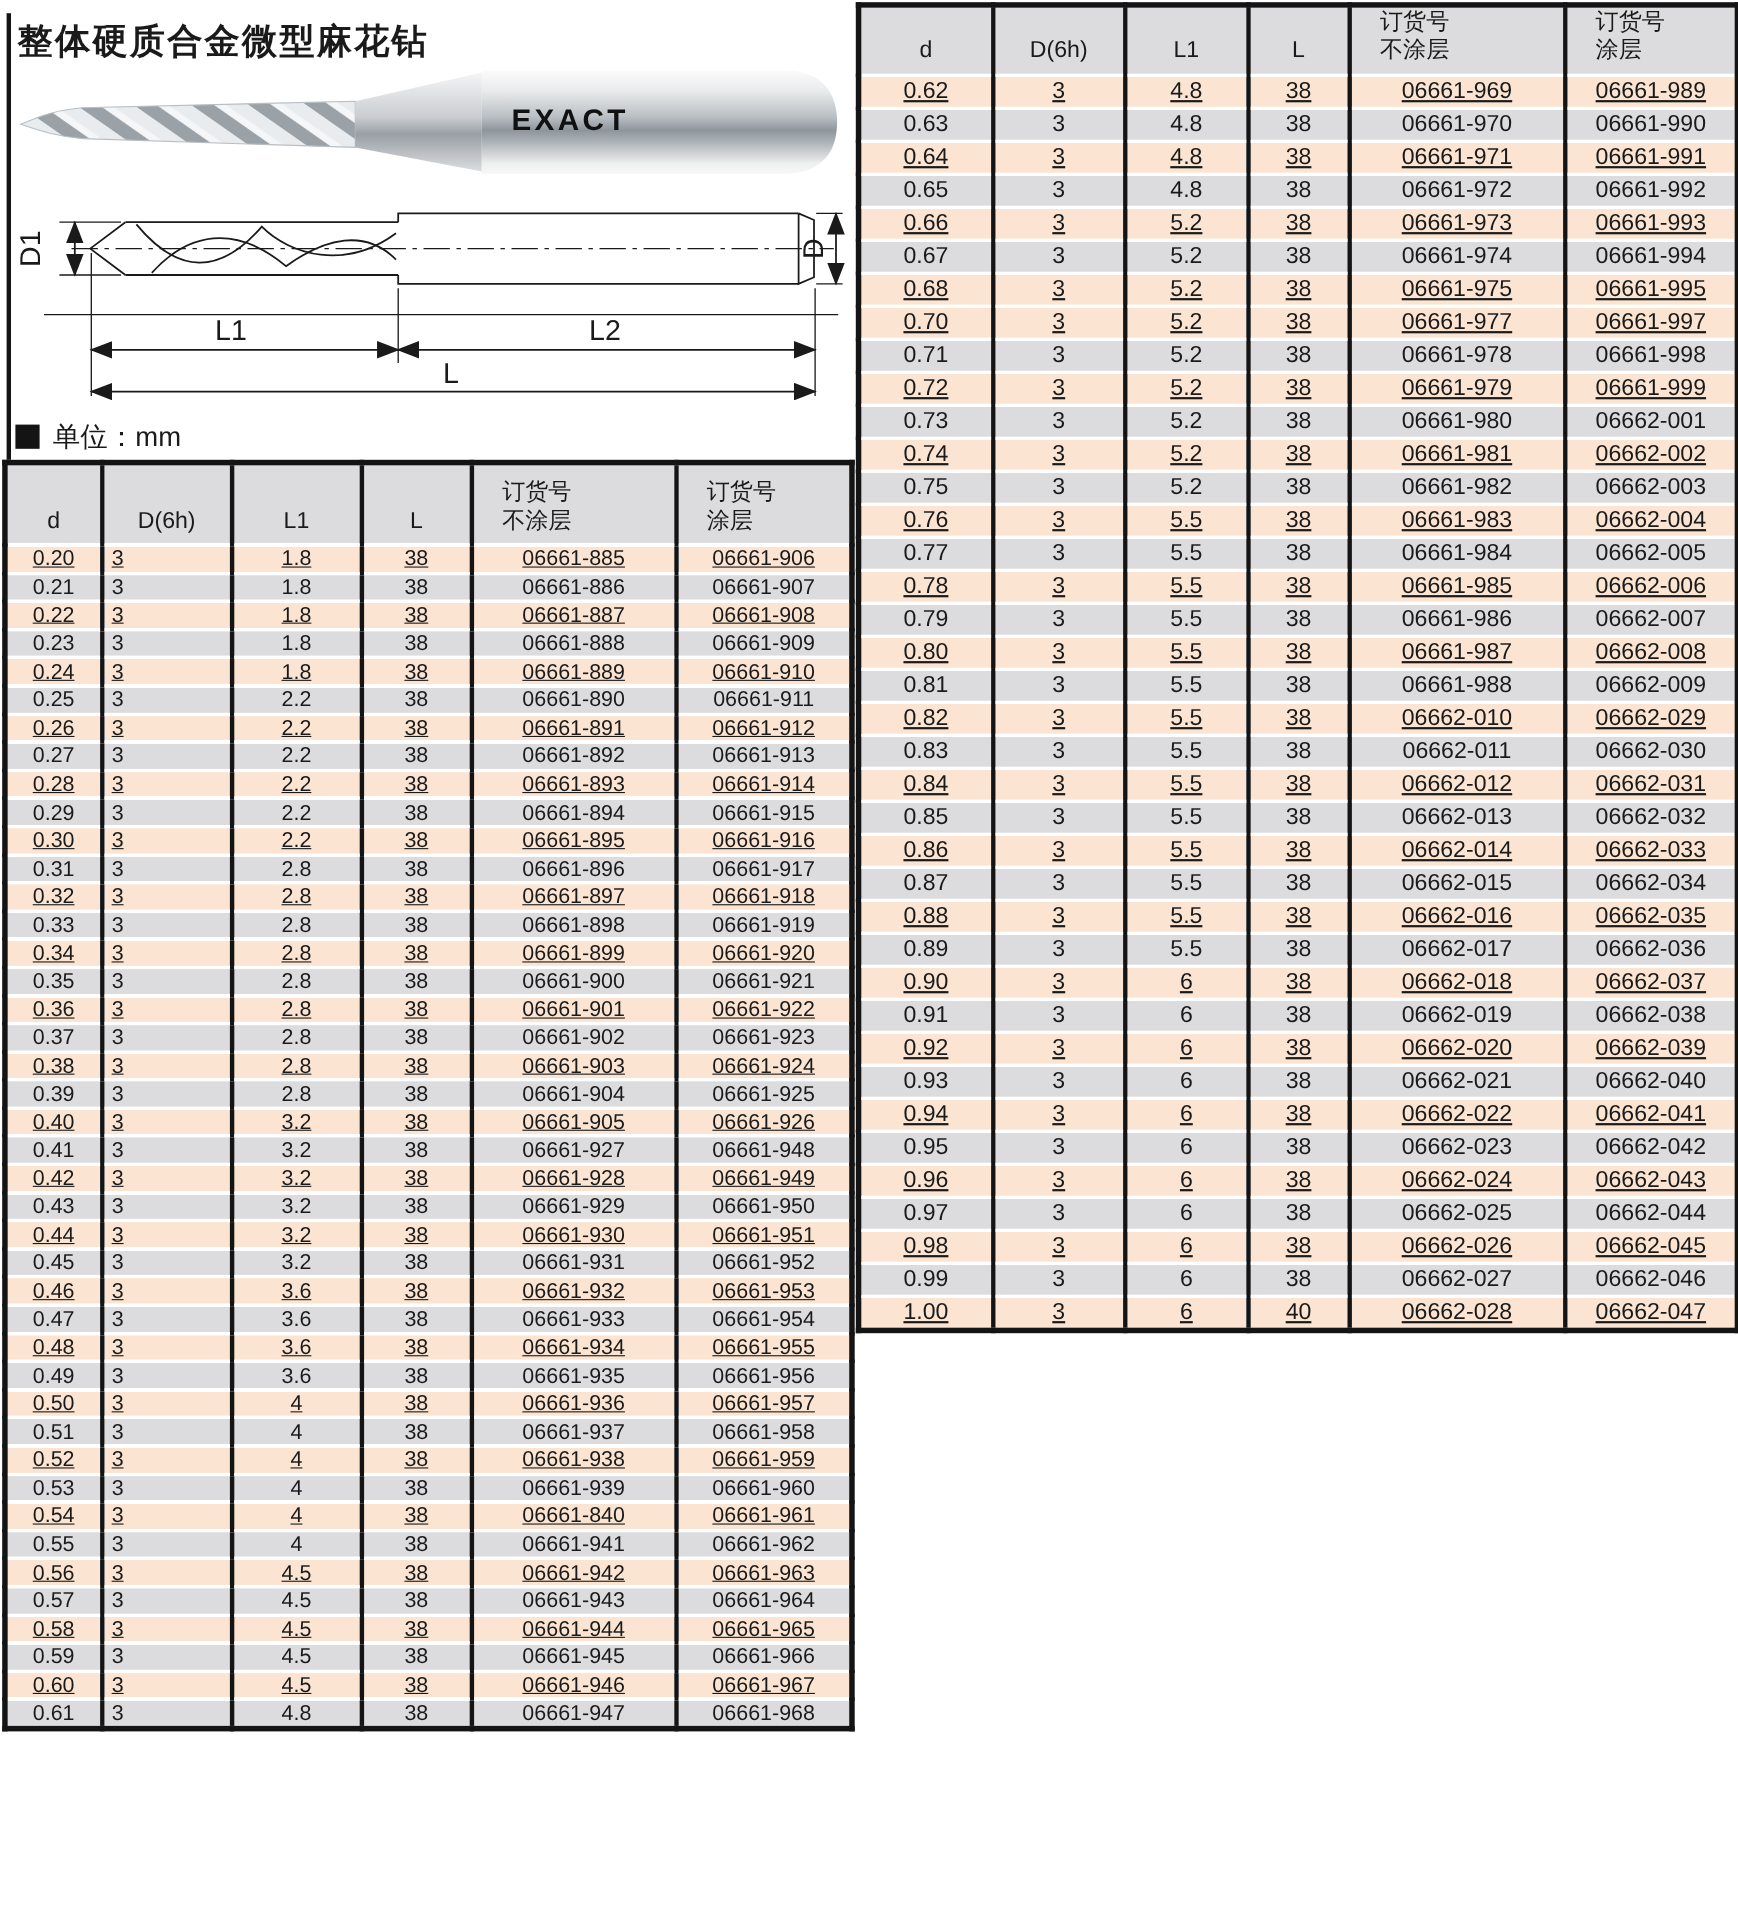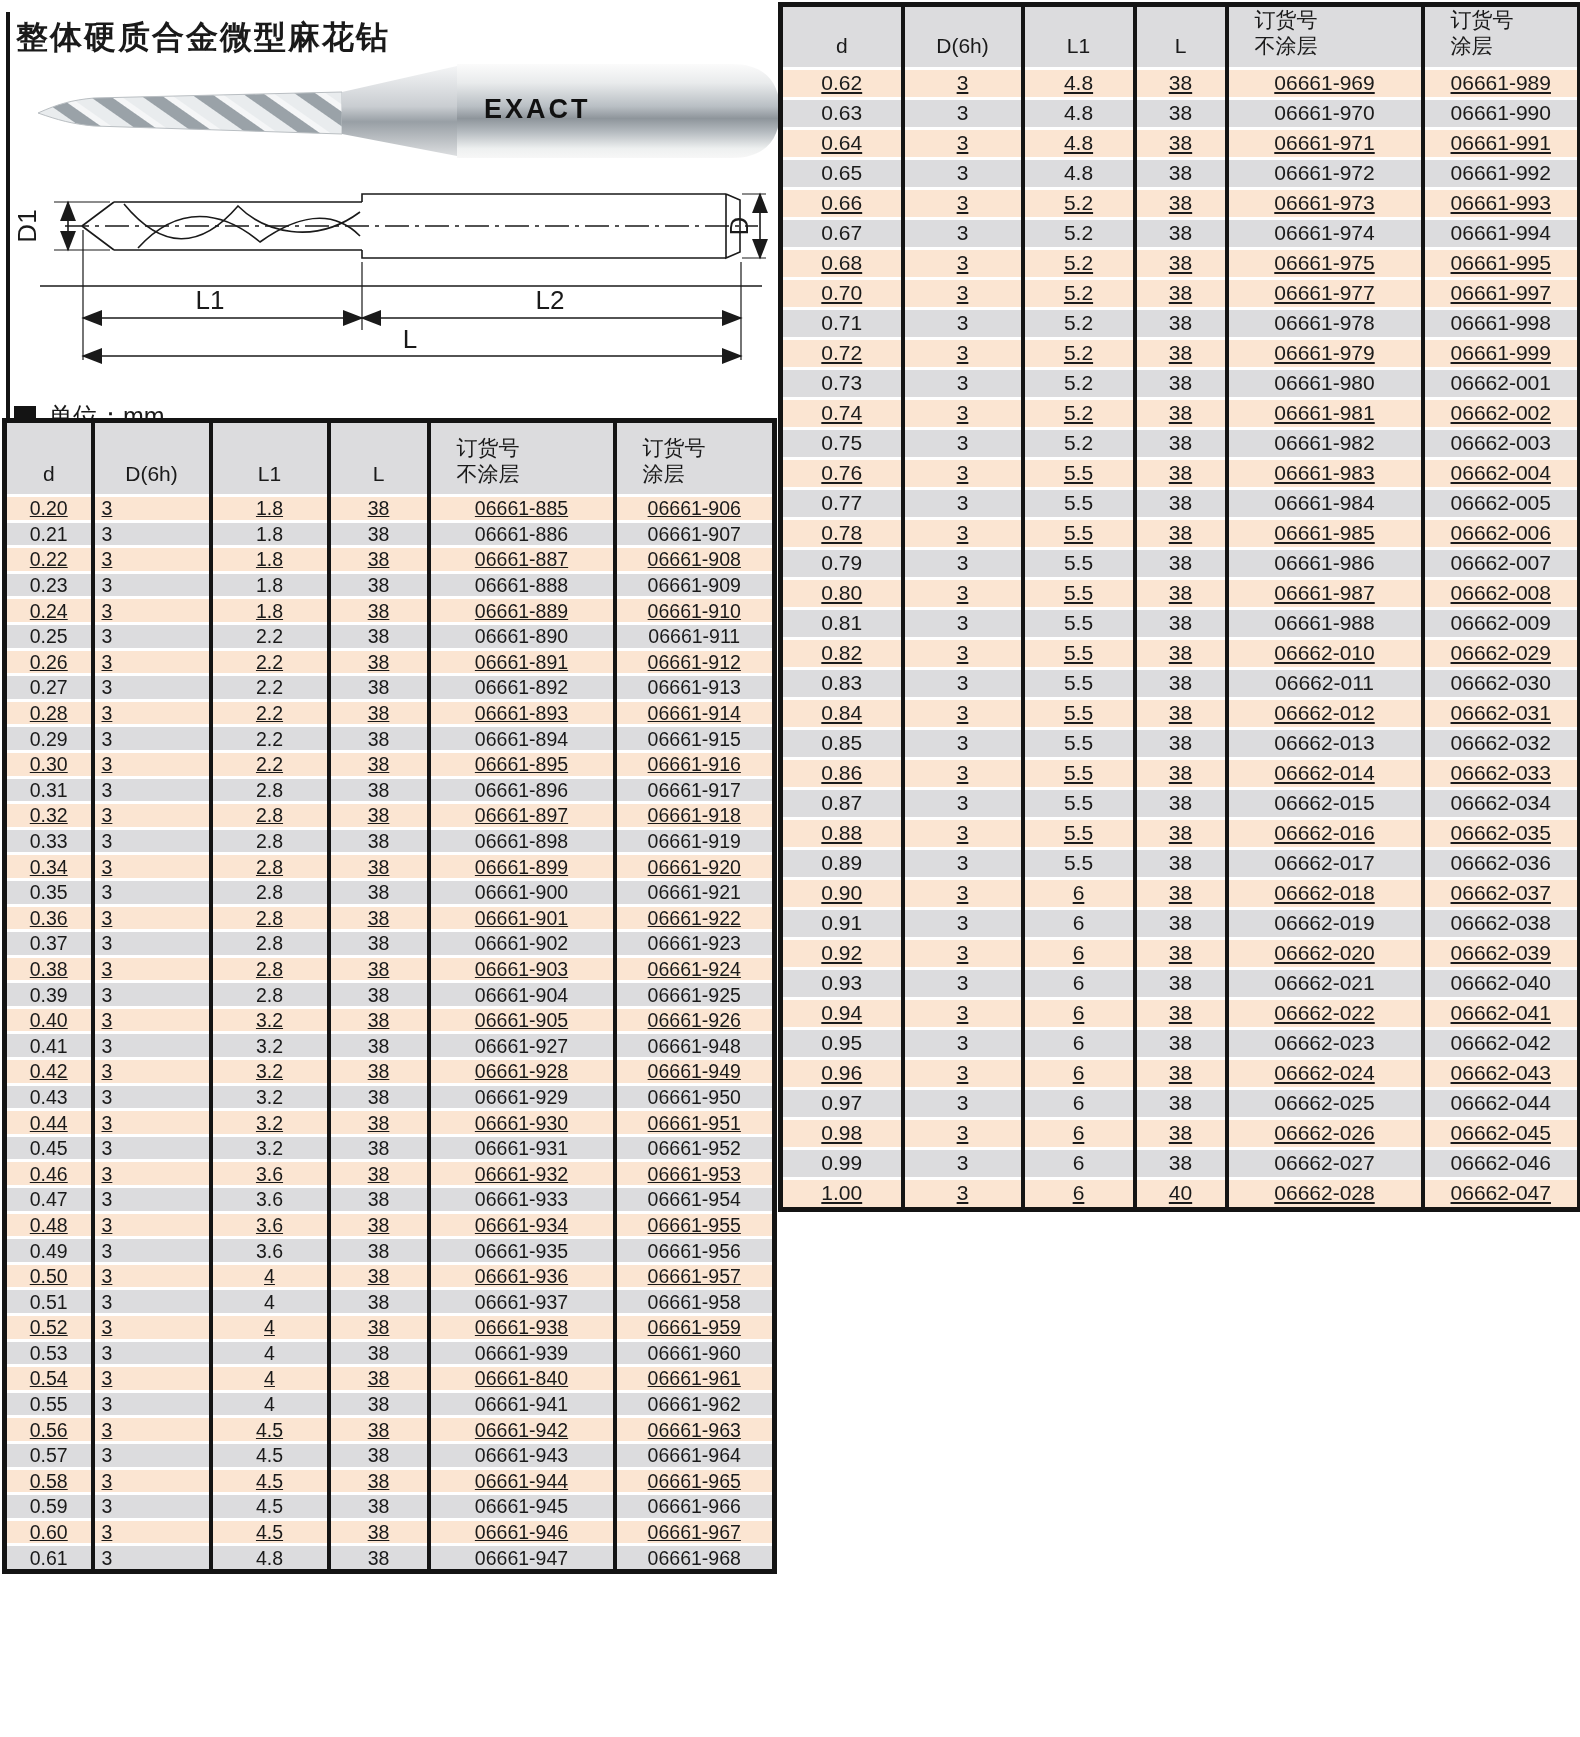--- a/index.html
+++ b/index.html
@@ -4,23 +4,23 @@
 <style>
   html,body{margin:0;padding:0;}
   body{
     width:1580px;height:1737px;position:relative;background:#fff;
     font-family:"Liberation Sans","DejaVu Sans",sans-serif;color:#1a1a1a;
     overflow:hidden;
   }
   
   .left-edge-line{position:absolute;left:6px;top:12px;width:4px;height:408px;background:#141414;}
   .page-title{position:absolute;left:16px;top:16px;font-size:32px;font-weight:bold;letter-spacing:2px;}
-  .photo{position:absolute;left:32px;top:56px;width:750px;height:112px;}
+  .photo{position:absolute;left:13px;top:56px;width:750px;height:112px;}
   .diagram{position:absolute;left:10px;top:168px;width:760px;height:202px;}
-  .unit-note{position:absolute;left:14px;top:400px;font-size:25px;display:flex;align-items:center;gap:12px;}
+  .unit-note{position:absolute;left:14px;top:380px;font-size:25px;display:flex;align-items:center;gap:12px;}
   .unit-square{width:22px;height:22px;background:#141414;display:inline-block;}
   
   .spec{position:absolute;background:#fff;}
   .tbl-left{left:2px;top:418px;width:770px;}
   .tbl-right{left:778px;top:2px;width:799px;}
   .spec table{width:100%;border-collapse:collapse;table-layout:fixed;border:5px solid #141414;}
   .spec th,.spec td{border-left:4px solid #141414;overflow:hidden;white-space:nowrap;}
   .spec thead th{
     background:var(--header-bg,#dcdcde);border-bottom:2px solid #000000;
     font-weight:normal;vertical-align:bottom;text-align:center;

